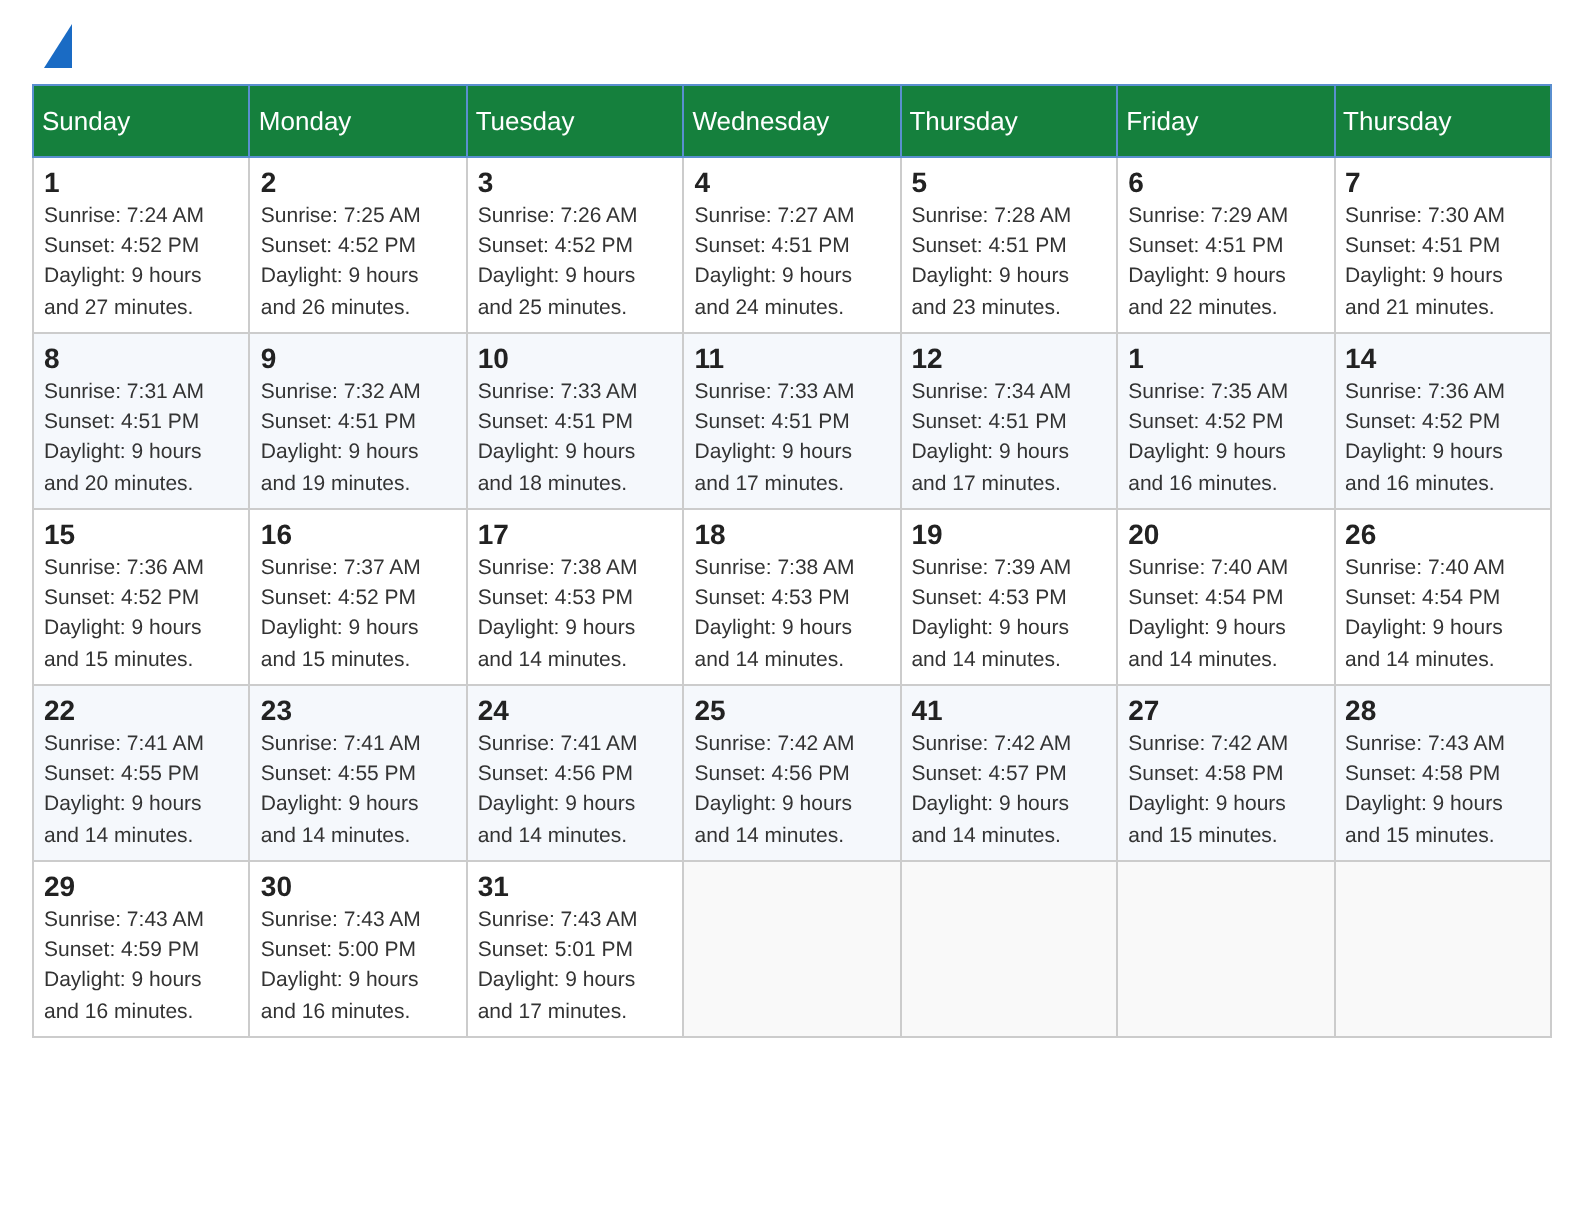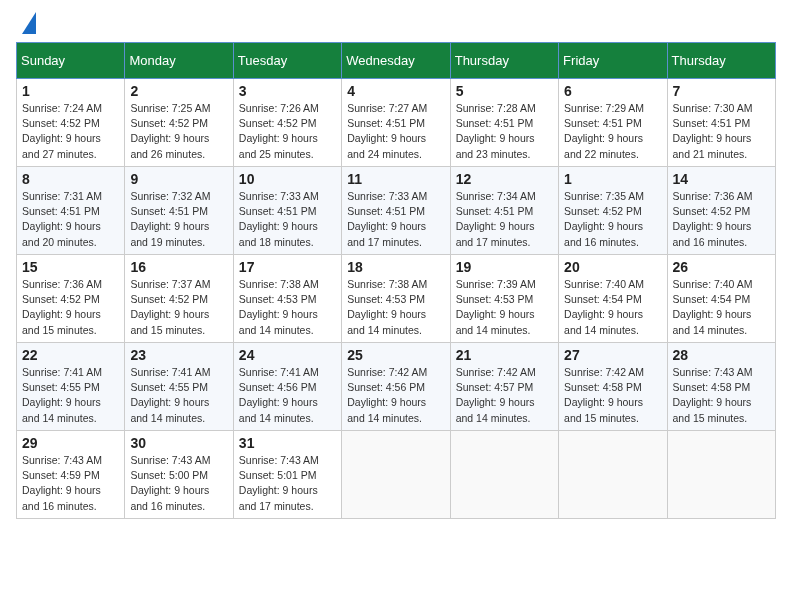--- a/index.html
+++ b/index.html
@@ -224,21 +224,21 @@
         </td>
         <td>
           <div class="day-number">24</div>
           <div class="day-info">Sunrise: 7:41 AM<br>Sunset: 4:56 PM<br>Daylight: 9 hours and 14 minutes.</div>
         </td>
         <td>
           <div class="day-number">25</div>
           <div class="day-info">Sunrise: 7:42 AM<br>Sunset: 4:56 PM<br>Daylight: 9 hours and 14 minutes.</div>
         </td>
         <td>
-          <div class="day-number">21</div>
+          <div class="day-number">41</div>
           <div class="day-info">Sunrise: 7:42 AM<br>Sunset: 4:57 PM<br>Daylight: 9 hours and 14 minutes.</div>
         </td>
         <td>
           <div class="day-number">27</div>
           <div class="day-info">Sunrise: 7:42 AM<br>Sunset: 4:58 PM<br>Daylight: 9 hours and 15 minutes.</div>
         </td>
         <td>
           <div class="day-number">28</div>
           <div class="day-info">Sunrise: 7:43 AM<br>Sunset: 4:58 PM<br>Daylight: 9 hours and 15 minutes.</div>
         </td>

